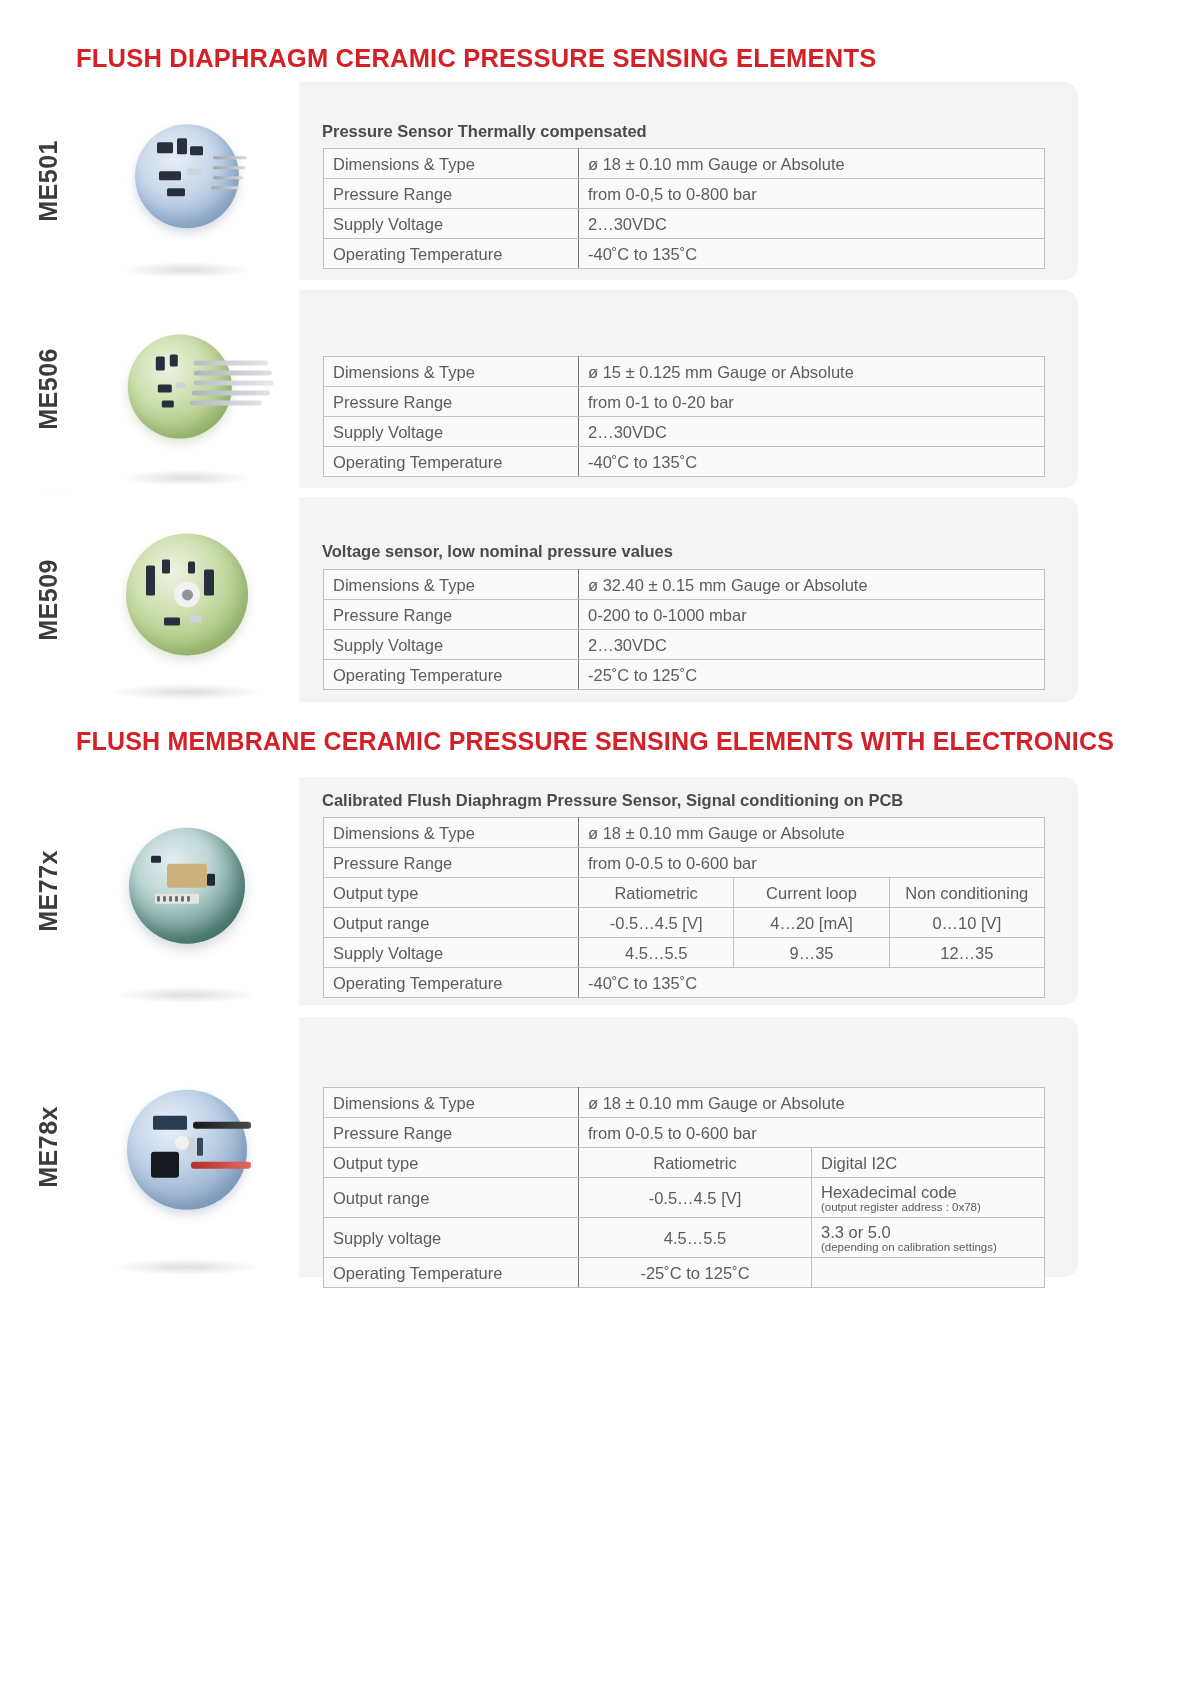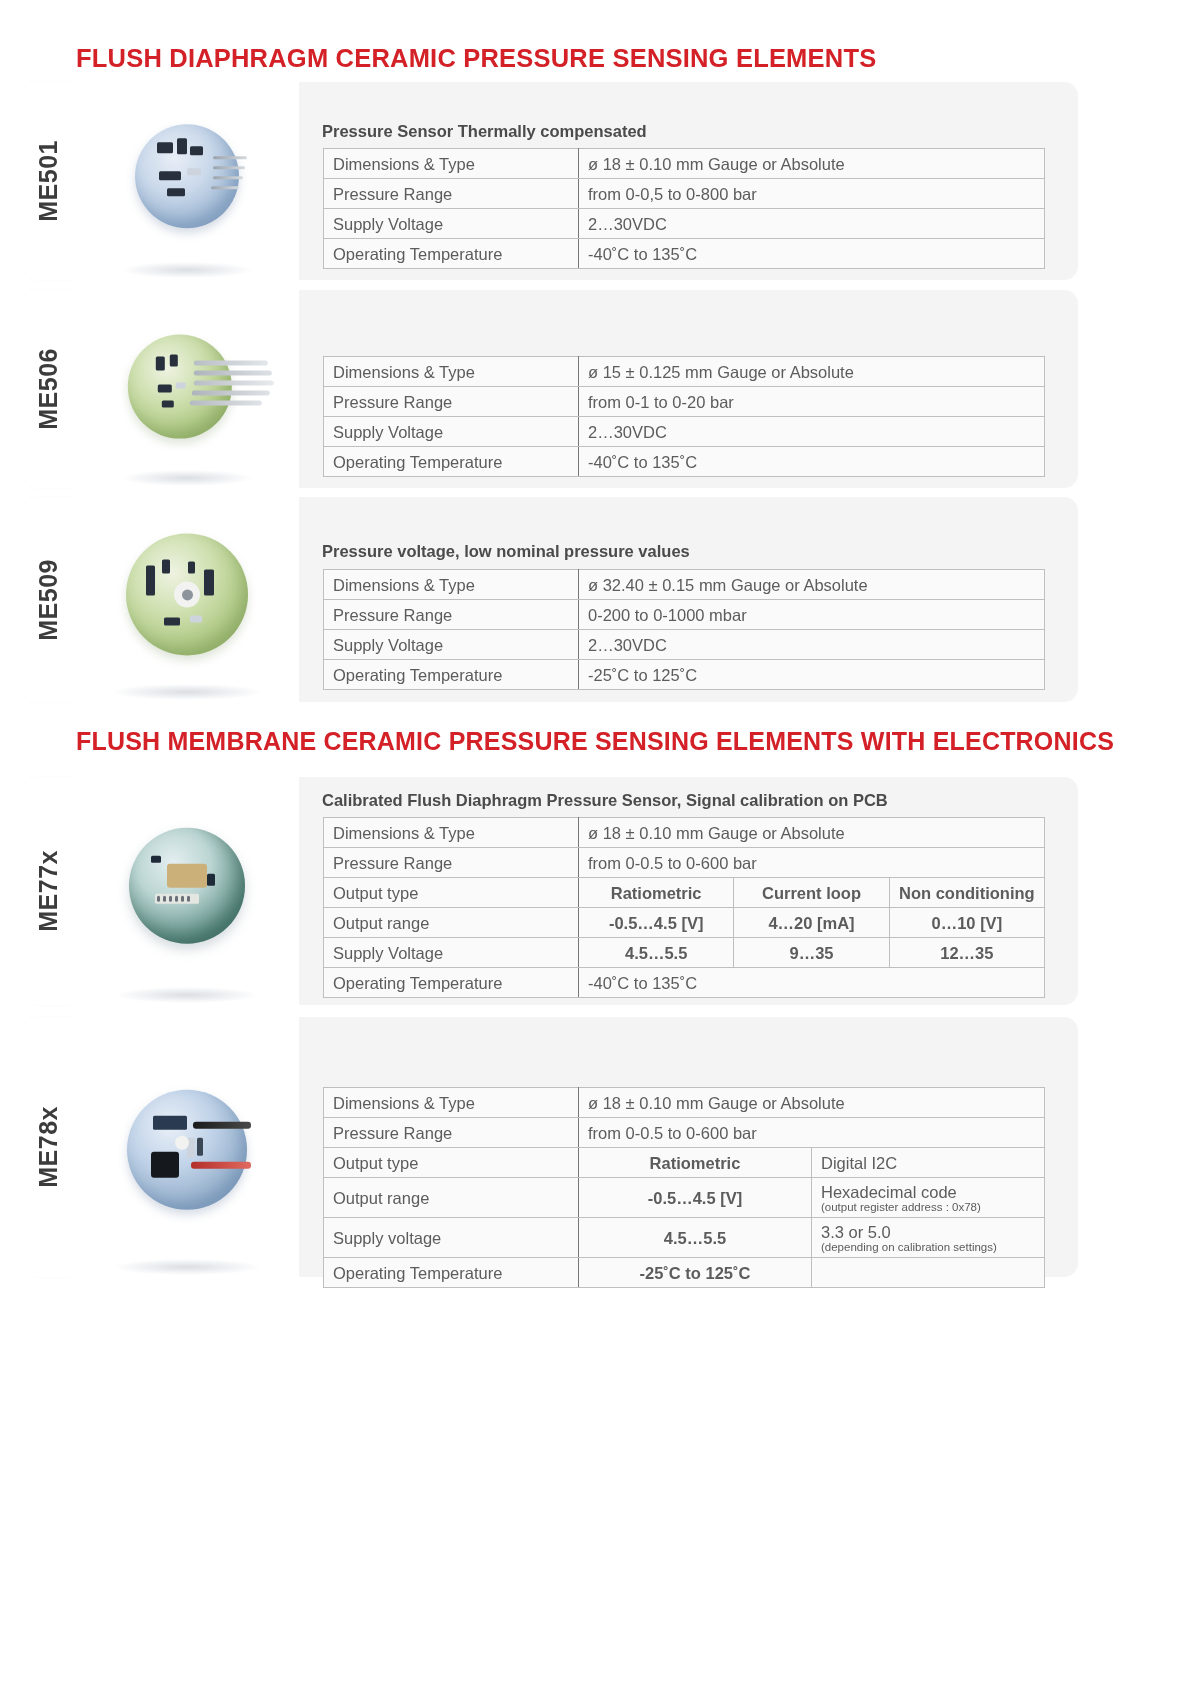--- a/index.html
+++ b/index.html
@@ -174,21 +174,21 @@
     color: #5c5c5c;
     padding: 4px 9px;
     height: 21px;
     line-height: 20px;
     background: #fafafa;
   }
   table.spec-table td.label {
     width: 236px;
     border-right: 1.5px solid #777;
   }
-  td.center { text-align: center; font-weight: bold; }
+  td.center { text-align: center; }
   td.sub {
     line-height: 18px;
   }
   .small-note {
     display: block;
     font-size: 11.5px;
     color: #5c5c5c;
     line-height: 12px;
     margin-top: -1px;
   }
@@ -301,21 +301,21 @@
         <div class="chip" style="left:28px; top:40px; width:9px; height:30px;"></div>
         <div class="chip" style="left:44px; top:34px; width:8px; height:14px;"></div>
         <div class="chip" style="left:86px; top:44px; width:10px; height:26px;"></div>
         <div class="chip" style="left:70px; top:36px; width:7px; height:12px;"></div>
         <div class="chip" style="left:46px; top:92px; width:16px; height:8px;"></div>
         <div class="chip light" style="left:72px; top:90px; width:12px; height:7px;"></div>
       </div>
       <div class="shadow-ellipse" style="width:150px;"></div>
     </div>
     <div class="specs">
-      <div class="spec-title" style="top:40px;">Pressure voltage, low nominal pressure values</div>
+      <div class="spec-title" style="top:40px;">Voltage sensor, low nominal pressure values</div>
       <table class="spec-table" style="top:68px;">
         <tbody>
           <tr>
             <td class="label">Dimensions &amp; Type</td>
             <td>ø 32.40 ± 0.15 mm Gauge or Absolute</td>
           </tr>
           <tr>
             <td class="label">Pressure Range</td>
             <td>0-200 to 0-1000 mbar</td>
           </tr>
@@ -348,21 +348,21 @@
         <div class="chip" style="left:48px; top:76px; width:3px; height:6px; background:#6b7078;"></div>
         <div class="chip" style="left:54px; top:76px; width:3px; height:6px; background:#6b7078;"></div>
         <div class="chip" style="left:60px; top:76px; width:3px; height:6px; background:#6b7078;"></div>
         <div class="chip" style="left:66px; top:76px; width:3px; height:6px; background:#6b7078;"></div>
         <div class="chip" style="left:30px; top:36px; width:10px; height:7px; background:#1f2a38;"></div>
         <div class="chip" style="left:86px; top:54px; width:8px; height:12px; background:#1f2a38;"></div>
       </div>
       <div class="shadow-ellipse" style="width:140px;"></div>
     </div>
     <div class="specs">
-      <div class="spec-title" style="top:9px;">Calibrated Flush Diaphragm Pressure Sensor, Signal calibration on PCB</div>
+      <div class="spec-title" style="top:9px;">Calibrated Flush Diaphragm Pressure Sensor, Signal conditioning on PCB</div>
       <table class="spec-table" style="top:36px;">
         <tbody>
           <tr>
             <td class="label">Dimensions &amp; Type</td>
             <td colspan="3">ø 18 ± 0.10 mm Gauge or Absolute</td>
           </tr>
           <tr>
             <td class="label">Pressure Range</td>
             <td colspan="3">from 0-0.5 to 0-600 bar</td>
           </tr>

